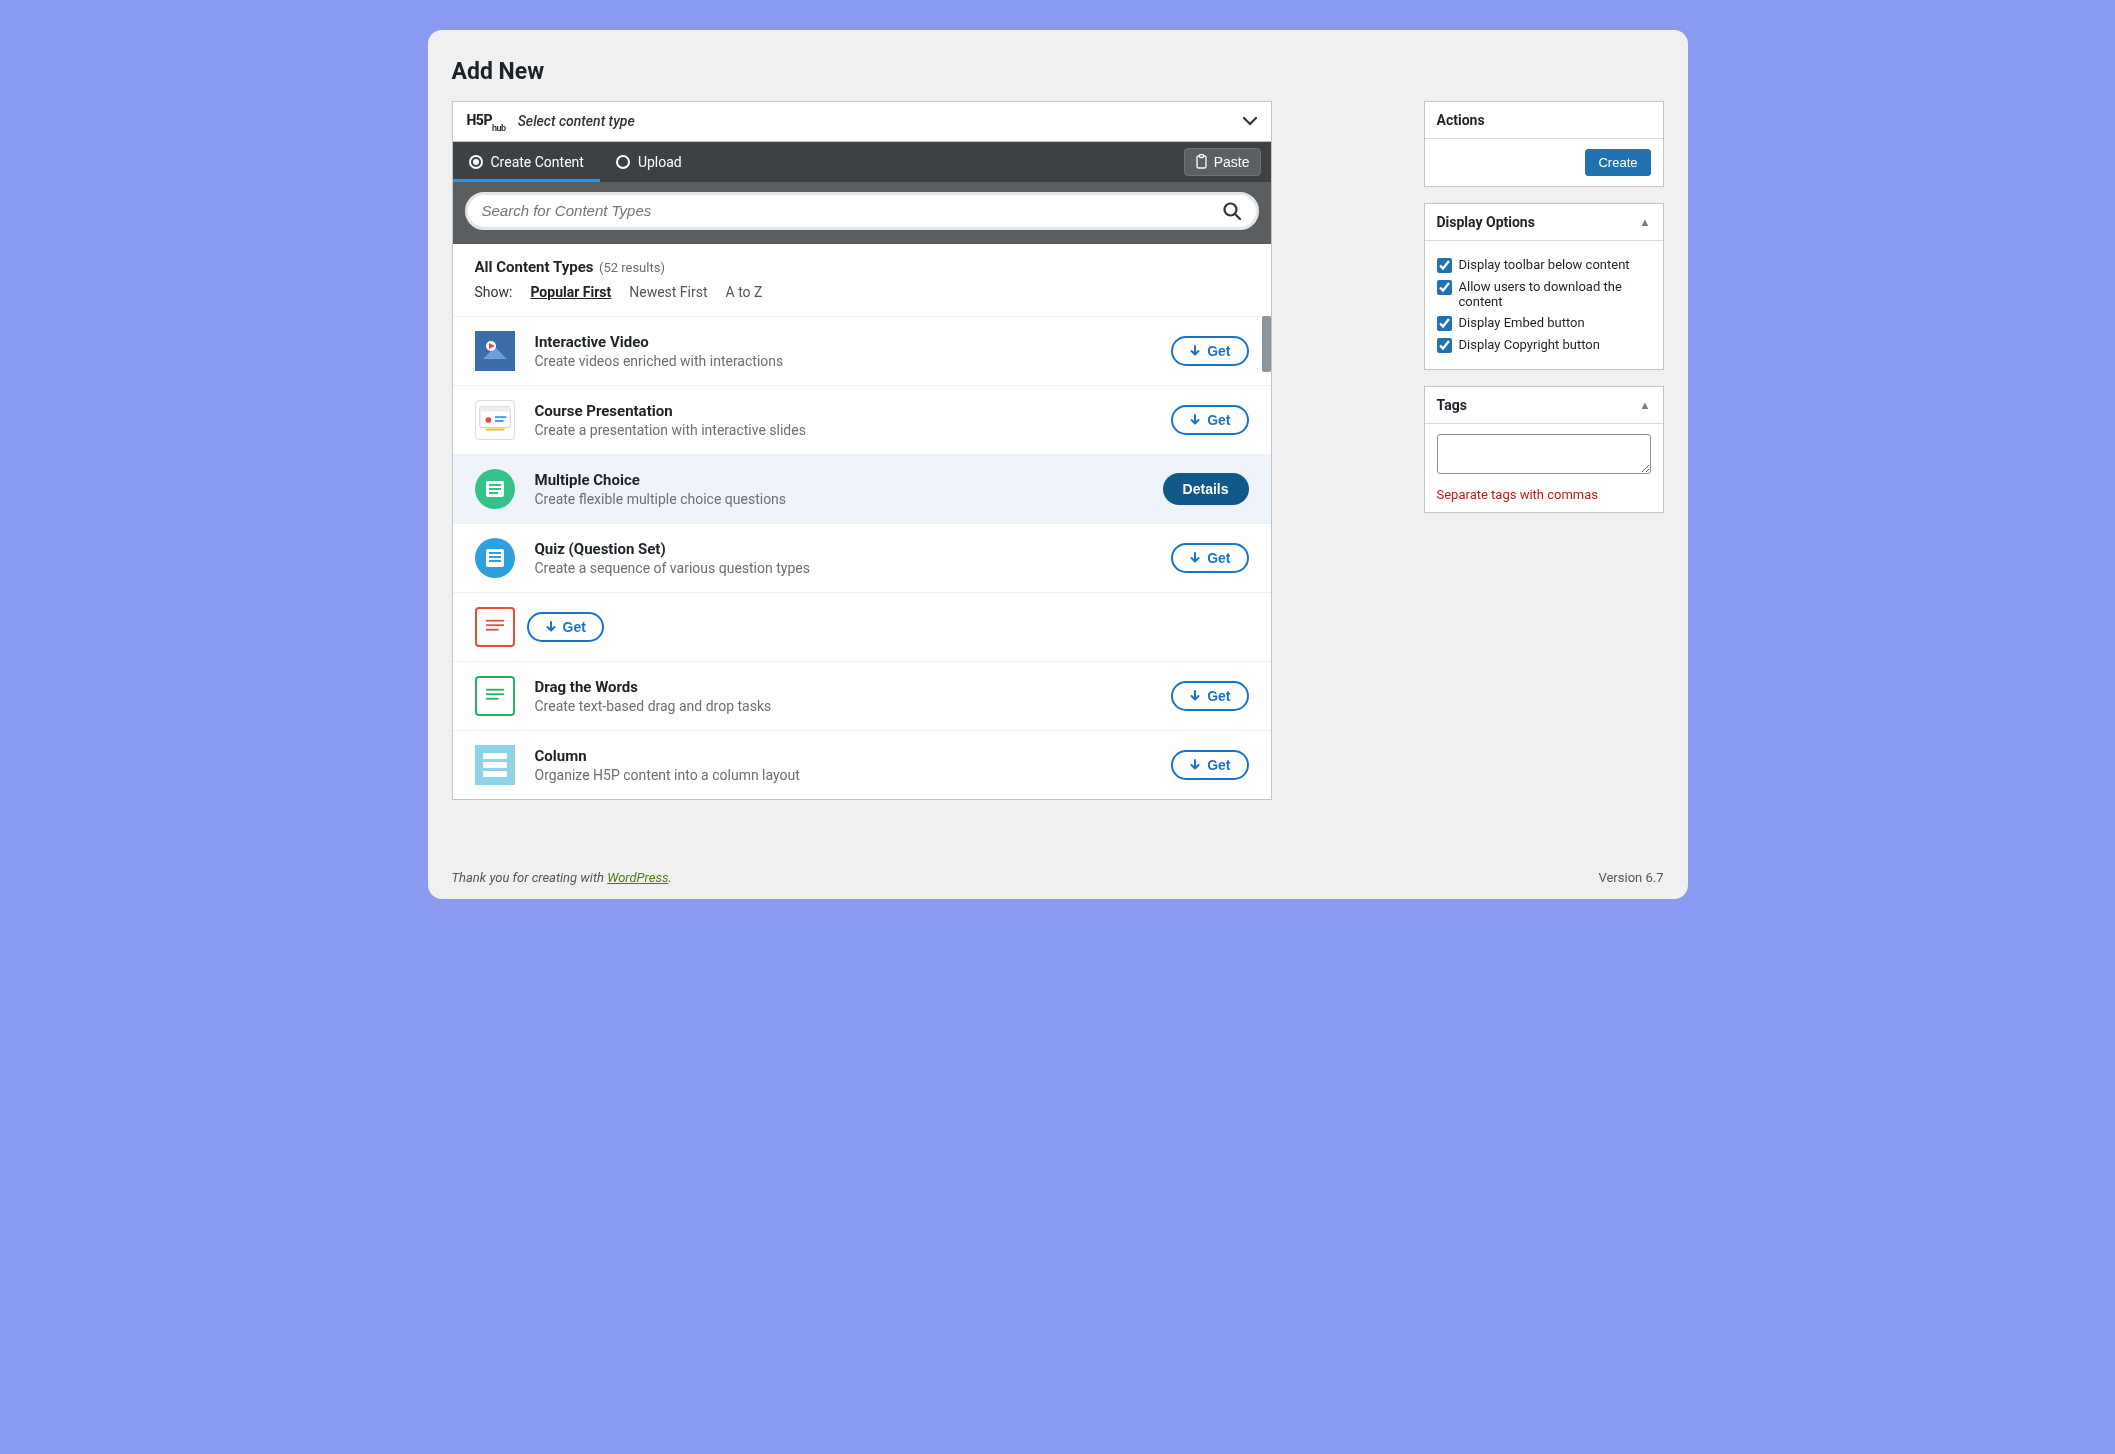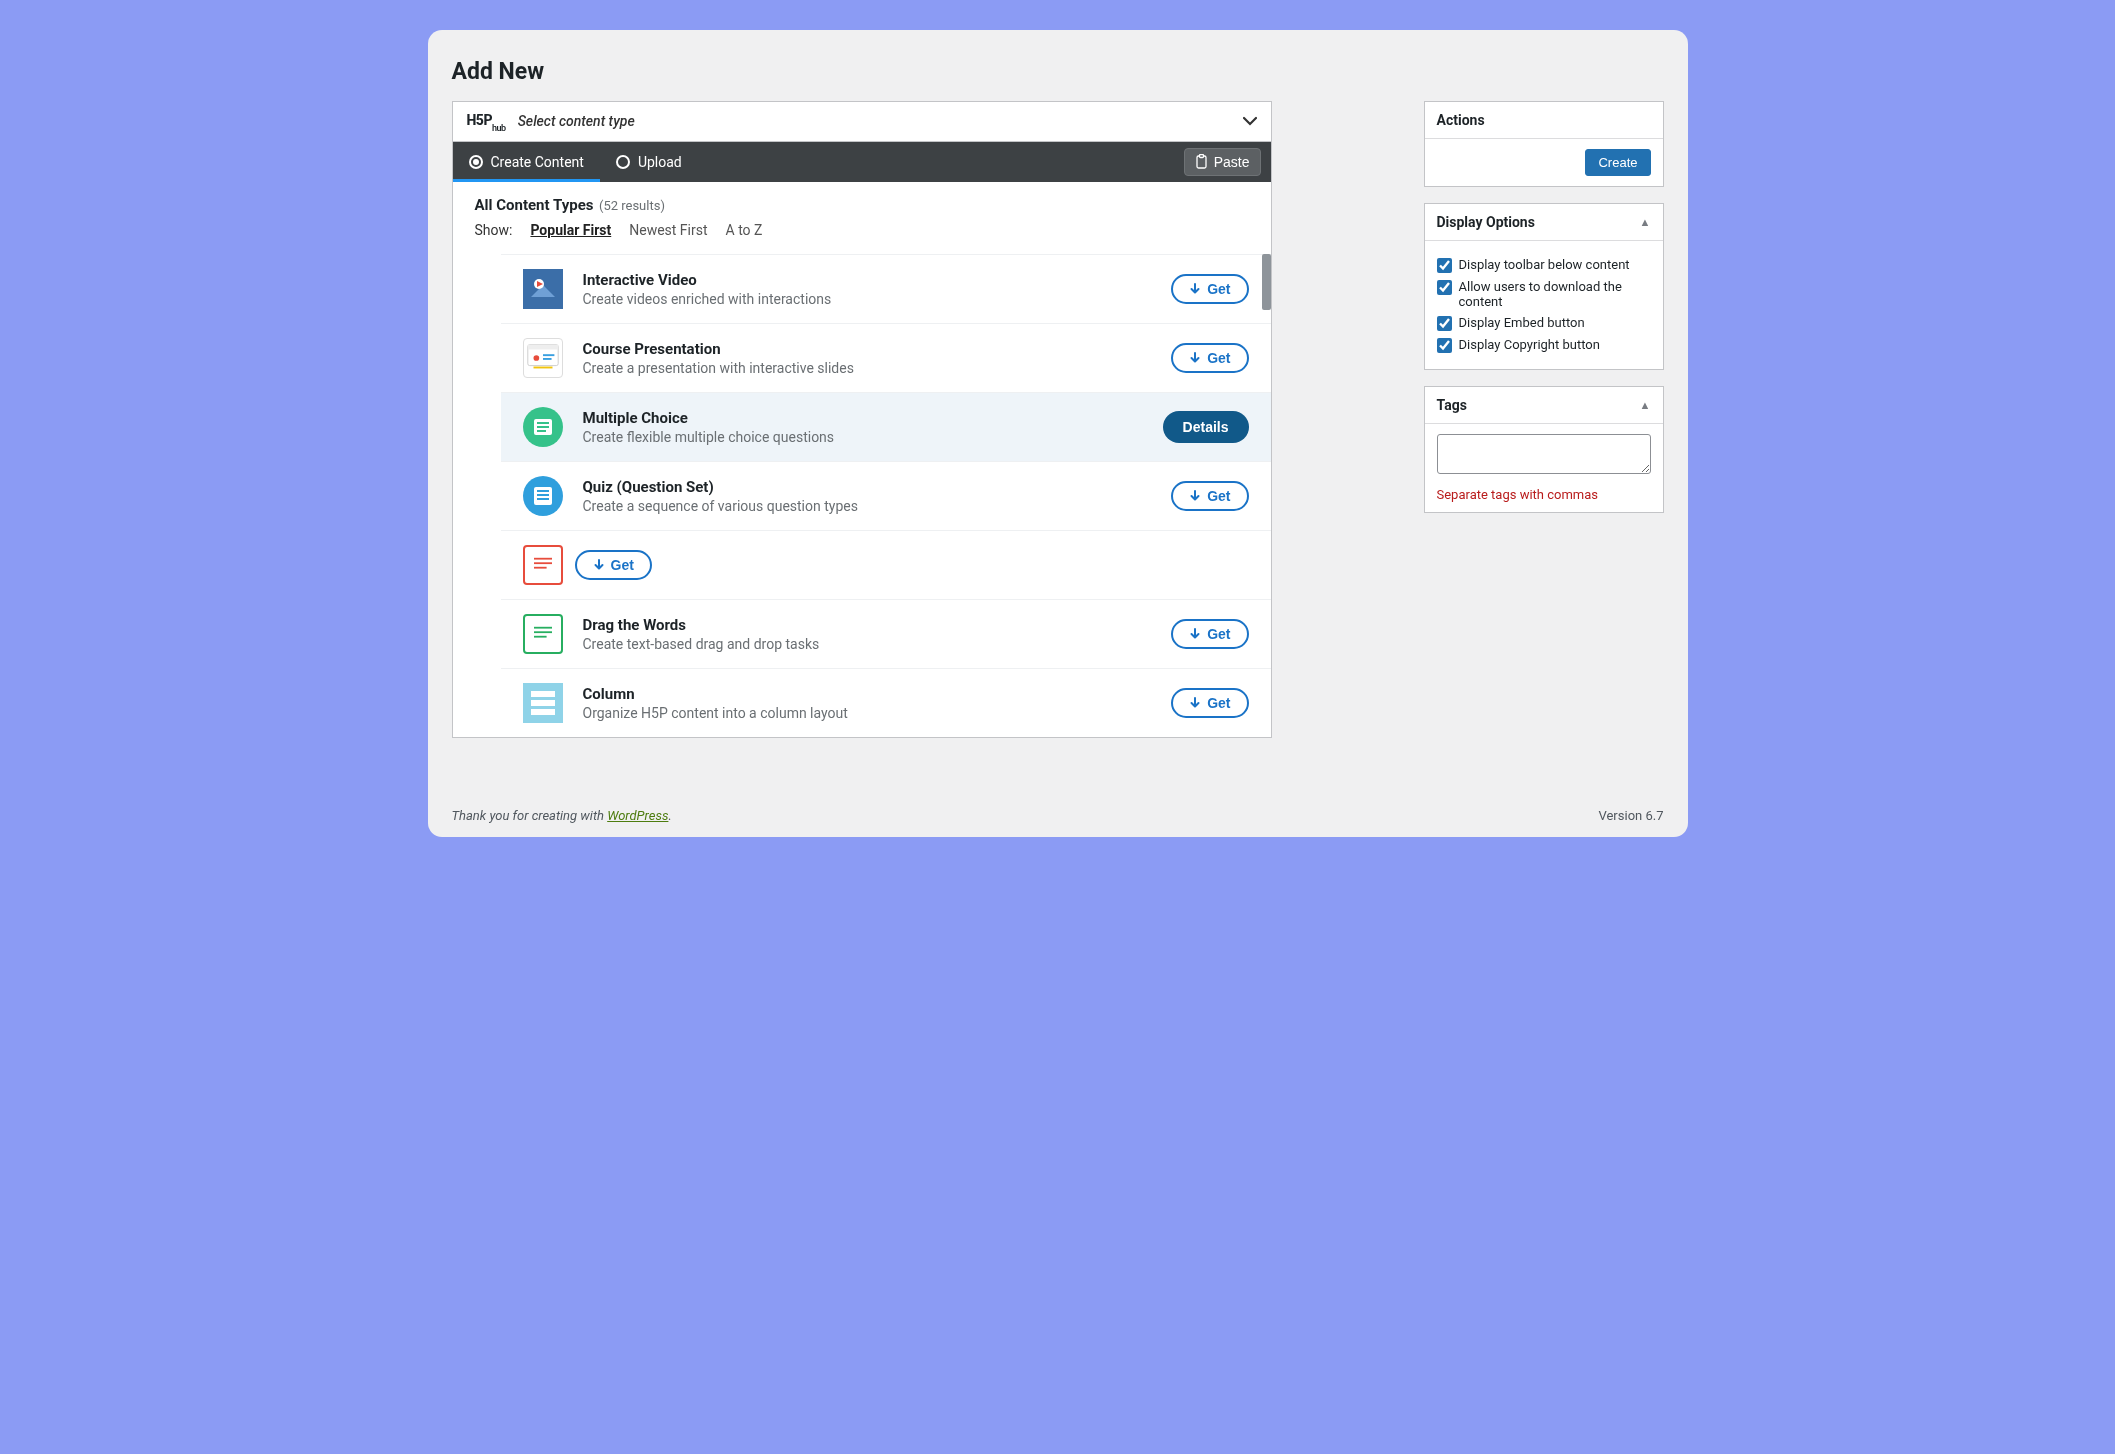--- a/index.html
+++ b/index.html
@@ -70,21 +70,21 @@
 .search-icon { color: #333; }
 
 .results-header { padding: 14px 22px 4px 22px; }
 .results-title { font-weight: 700; font-size: 15px; }
 .results-count { font-weight: 400; color: #6a6f73; font-size: 13px; margin-left: 2px; }
 .show-row { margin-top: 8px; display: flex; gap: 18px; align-items: center; font-size: 14px; color: #555; }
 .show-row .lbl { color: #333; }
 .sort-opt { cursor: pointer; }
 .sort-opt.active { text-decoration: underline; font-weight: 700; color: #222; }
 
-.ct-list { margin-top: 12px; padding-left: 48px; }
+.ct-list { margin-top: 12px; }
 .ct-list-scroll { position: relative; }
 .side-scroll-thumb {
   position: absolute; top: 0; right: 0; width: 9px; height: 56px;
   background: #8e949a; border-radius: 2px;
 }
 .ct-row {
   display: flex; align-items: center; padding: 14px 22px;
   border-top: 1px solid #eef0f2; cursor: pointer;
 }
 .ct-row.selected { background: #eef4f9; }
@@ -185,20 +185,31 @@
             <span>
               <svg width="13" height="15" viewBox="0 0 13 15">
                   <rect x="2" y="2" width="9" height="12" rx="1.5" fill="none" stroke="#fff" stroke-width="1.3"></rect>
                   <rect x="4.5" y="0.5" width="4" height="3" rx="1" fill="#5c6063" stroke="#fff" stroke-width="1.3"></rect>
                 </svg>
             </span>
             <span>Paste</span>
           </button>
         </div>
 
+        <div class="search-wrap">
+          <div class="search-pill">
+            <input class="search-input" type="text" placeholder="Search for Content Types" style="">
+            <span class="search-icon">
+              <svg width="20" height="20" viewBox="0 0 20 20">
+                  <circle cx="8.5" cy="8.5" r="6" fill="none" stroke="#333" stroke-width="2.2"></circle>
+                  <line x1="13.2" y1="13.2" x2="18" y2="18" stroke="#333" stroke-width="2.2" stroke-linecap="round"></line>
+                </svg>
+            </span>
+          </div>
+        </div>
 
         <div class="results-header">
           <span class="results-title">All Content Types</span>
           <span class="results-count">(52 results)</span>
           <div class="show-row">
             <span class="lbl">Show:</span>
             <span class="sort-opt active">Popular First</span>
             <span class="sort-opt">Newest First</span>
             <span class="sort-opt">A to Z</span>
           </div>

